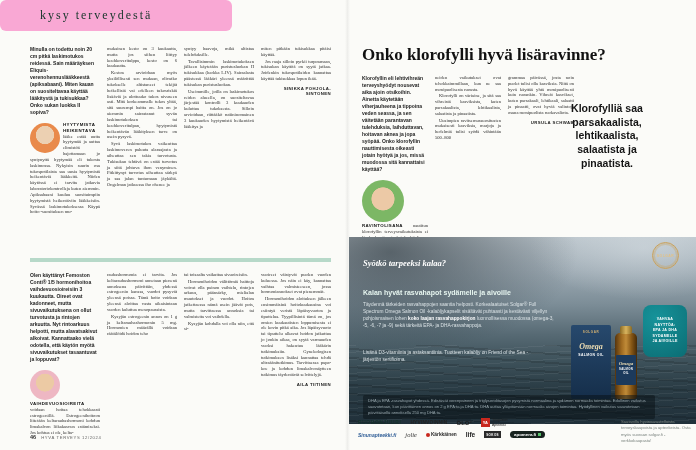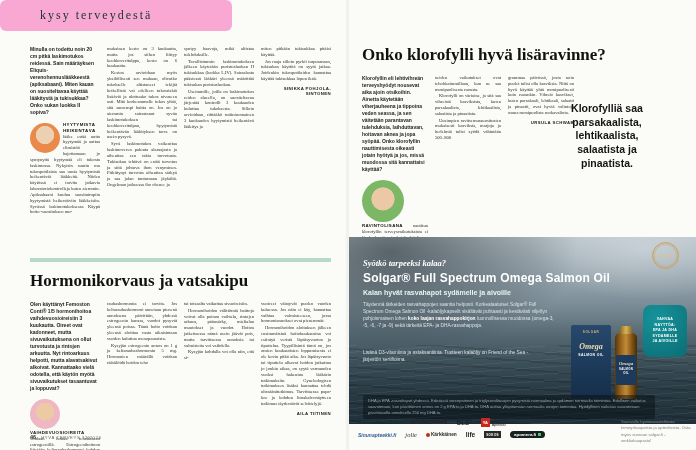--- a/index.html
+++ b/index.html
@@ -110,21 +110,20 @@
       <p>miten pitkään tukisukkaa pitäisi käyttää.</p>
       <p>Jos raaja silloin pyrkii turpoamaan, tukisukan käyttöä on syytä jatkaa. Joidenkin tukospotilaiden kannattaa käyttää tukisukkaa lopun ikää.</p>
       <div class="sig">SINIKKA POHJOLA-SINTONEN</div>
     </div>
   </div>
 </div>
 
 <div class="abs divider"></div>
 
 <div class="abs article" style="left:30px;top:272px;width:301px;">
-  <h1>Hormonikorvaus ja vatsakipu</h1>
   <div class="cols">
     <div class="col">
       <p class="q">Olen käyttänyt Femoston Conti® 1/5 hormonihoitoa vaihdevuosioireisiin 3 kuukautta. Oireet ovat kadonneet, mutta sivuvaikutuksena on ollut turvotusta ja rintojen arkuutta. Nyt rintoarkuus helpotti, mutta alavatsakivut alkoivat. Kannattaako vielä odotella, että käytön myötä sivuvaikutukset tasaantuvat ja loppuvat?</p>
       <div class="expert">
         <div class="ph pink"></div>
         <p><span class="lead">VAIHDEVUOSIOIREITA</span> <span>voidaan hoitaa tehokkaasti estrogeenillä. Estrogeenihoitoon liitetään keltarauhashormoni kohdun limakalvon liikakasvun estämiseksi. Jos kohtua ei ole, kelta-</span></p>
       </div>
     </div>
     <div class="col">
       <p>rauhashormonia ei tarvita. Jos keltarauhashormoni annetaan pienenä annoksena päivittäin, yhdessä estrogeenin kanssa, vuodot pysyvät yleensä poissa. Tämä hoito voidaan yleensä aloittaa vasta aikaisintaan vuoden kuluttua menopaussista.</p>
@@ -171,21 +170,20 @@
 
 <div class="abs quote pre">Klorofylliä saa
 parsakaalista,
 lehtikaalista,
 salaatista ja
 pinaatista.</div>
 
 <div class="abs ad">
   <div class="seal">SOLGAR</div>
   <div class="kicker">Syötkö tarpeeksi kalaa?</div>
-  <div class="adtitle">Solgar® Full Spectrum Omega Salmon Oil</div>
   <div class="adsub">Kalan hyvät rasvahapot sydämelle ja aivoille</div>
   <div class="adbody"><span>Täydennä tärkeiden rasvahappojen saantia helposti. Korkealaatuiset Solgar® Full Spectrum Omega Salmon Oil -kalaöljykapselit sisältävät puhtaasti ja kestävästi viljellyn pohjoismaisen lohen </span><b>koko laajan rasvahappokirjon</b><span> luonnollisessa muodossa (omega-3, -5, -6, -7 ja -9) sekä tärkeitä EPA- ja DHA-rasvahappoja.</span></div>
   <div class="adbody2">Lisänä D3-vitamiinia ja astaksantiinia. Tuotteen kalaöljy on Friend of the Sea -järjestön sertifioima.</div>
   <div class="box">
     <span class="bbrand">SOLGAR</span>
     <span class="bname">Omega</span>
     <span class="bsub">SALMON OIL</span>
   </div>
   <div class="bottle">
     <div class="cap"></div>

